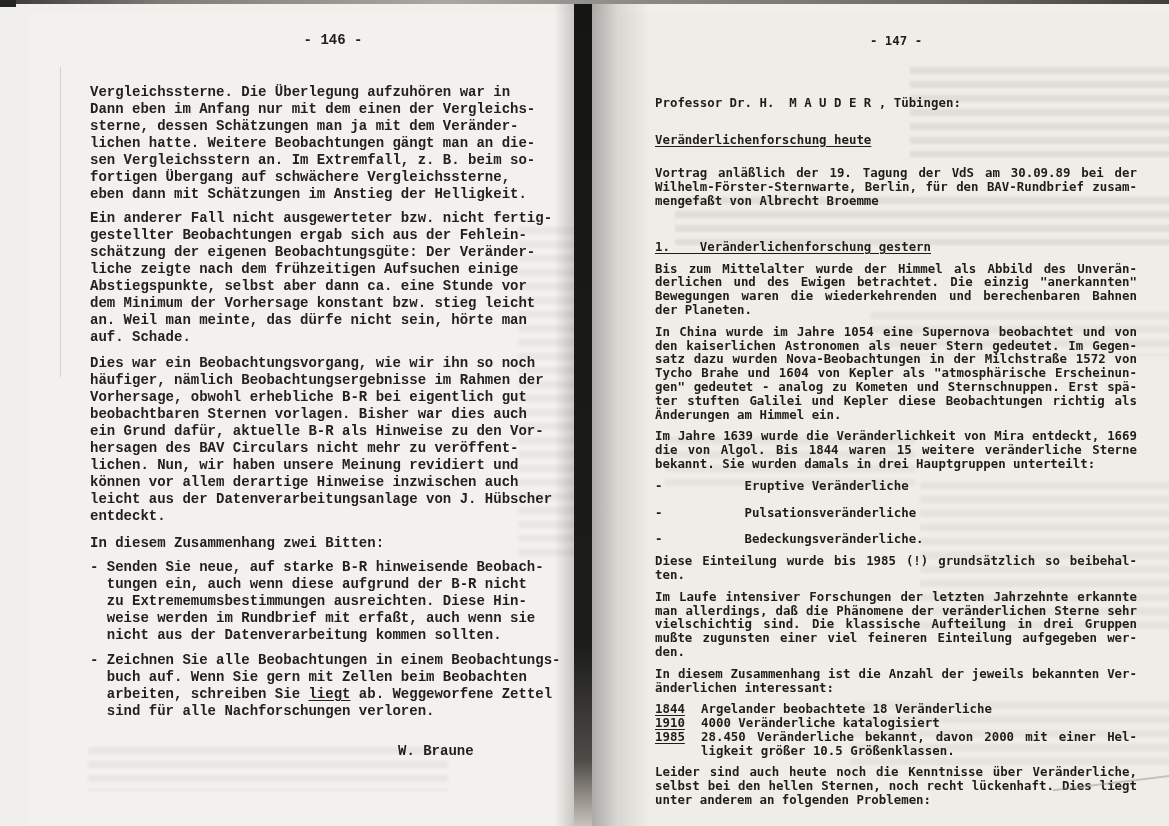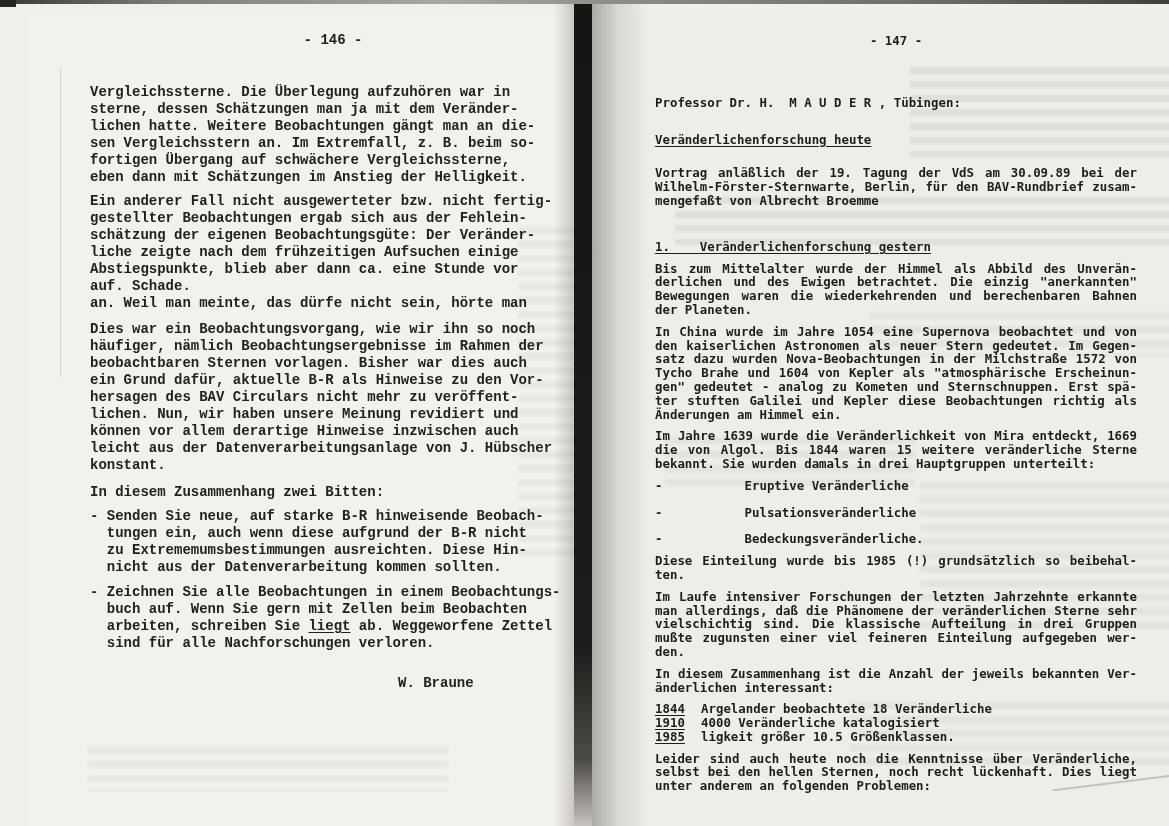--- a/index.html
+++ b/index.html
@@ -71,57 +71,61 @@
 
   <div id="left-page" class="page lp">
     <div class="fold-line"></div>
     <div class="ghost light" style="left:60px;top:735px;width:360px;height:44px;"></div>
     <div class="ghost light" style="left:490px;top:215px;width:70px;height:330px;"></div>
     <div class="lp-content">
       <div class="pagenum">- 146 -</div>
 
       <div class="para para-first jtext">
           <div class="line">Vergleichssterne. Die Überlegung aufzuhören war in</div>
+          <div class="line">Dann eben im Anfang nur mit dem einen der Vergleichs-</div>
           <div class="line">sterne, dessen Schätzungen man ja mit dem Veränder-</div>
           <div class="line">lichen hatte. Weitere Beobachtungen gängt man an die-</div>
           <div class="line">sen Vergleichsstern an. Im Extremfall, z. B. beim so-</div>
           <div class="line">fortigen Übergang auf schwächere Vergleichssterne,</div>
           <div class="line">eben dann mit Schätzungen im Anstieg der Helligkeit.</div>
         </div>
 
       <div class="para">
           <div class="line">Ein anderer Fall nicht ausgewerteter bzw. nicht fertig-</div>
           <div class="line">gestellter Beobachtungen ergab sich aus der Fehlein-</div>
           <div class="line">schätzung der eigenen Beobachtungsgüte: Der Veränder-</div>
           <div class="line">liche zeigte nach dem frühzeitigen Aufsuchen einige</div>
-          <div class="line">Abstiegspunkte, blieb aber dann ca. eine Stunde vor</div>
+          <div class="line">Abstiegspunkte, selbst aber dann ca. eine Stunde vor</div>
+          <div class="line">dem Minimum der Vorhersage konstant bzw. stieg leicht</div>
+          <div class="line">an. Weil man meinte, das dürfe nicht sein, hörte man</div>
           <div class="line">auf. Schade.</div>
-          <div class="line">an. Weil man meinte, das dürfe nicht sein, hörte man</div>
         </div>
 
       <div class="para" style="margin-top:9px;">
           <div class="line">Dies war ein Beobachtungsvorgang, wie wir ihn so noch</div>
           <div class="line">häufiger, nämlich Beobachtungsergebnisse im Rahmen der</div>
+          <div class="line">Vorhersage, obwohl erhebliche B-R bei eigentlich gut</div>
           <div class="line">beobachtbaren Sternen vorlagen. Bisher war dies auch</div>
           <div class="line">ein Grund dafür, aktuelle B-R als Hinweise zu den Vor-</div>
           <div class="line">hersagen des BAV Circulars nicht mehr zu veröffent-</div>
           <div class="line">lichen. Nun, wir haben unsere Meinung revidiert und</div>
           <div class="line">können vor allem derartige Hinweise inzwischen auch</div>
           <div class="line">leicht aus der Datenverarbeitungsanlage von J. Hübscher</div>
-          <div class="line">konstant.</div>
+          <div class="line">entdeckt.</div>
         </div>
 
       <div class="para" style="margin-top:10px;">
         <div class="line">In diesem Zusammenhang zwei Bitten:</div>
       </div>
 
       <div class="para">
           <div class="line">- Senden Sie neue, auf starke B-R hinweisende Beobach-</div>
           <div class="line">  tungen ein, auch wenn diese aufgrund der B-R nicht</div>
           <div class="line">  zu Extrememumsbestimmungen ausreichten. Diese Hin-</div>
+          <div class="line">  weise werden im Rundbrief mit erfaßt, auch wenn sie</div>
           <div class="line">  nicht aus der Datenverarbeitung kommen sollten.</div>
         </div>
 
       <div class="para" style="margin-top:8px;">
         <div>
             <div class="line">- Zeichnen Sie alle Beobachtungen in einem Beobachtungs-</div>
             <div class="line">  buch auf. Wenn Sie gern mit Zellen beim Beobachten</div>
           </div>
         <div class="line"><span>  arbeiten, schreiben Sie </span><span class="u">liegt</span><span> ab. Weggeworfene Zettel</span></div>
         <div class="line">  sind für alle Nachforschungen verloren.</div>
@@ -212,20 +216,21 @@
           <span class="year-label">1910</span>
             <span class="year-gap"></span>
           <div class="year-text jpara">
               <div class="line">4000 Veränderliche katalogisiert</div>
             </div>
         </div>
         <div class="year-row">
           <span class="year-label">1985</span>
             <span class="year-gap"></span>
           <div class="year-text jpara">
+            <div class="line">28.450 Veränderliche bekannt, davon 2000 mit einer Hel-</div>
             <div class="line">ligkeit größer 10.5 Größenklassen.</div>
           </div>
         </div>
       </div>
 
       <div class="para jpara">
           <div class="line">Leider sind auch heute noch die Kenntnisse über Veränderliche,</div>
           <div class="line">selbst bei den hellen Sternen, noch recht lückenhaft. Dies liegt</div>
           <div class="line">unter anderem an folgenden Problemen:</div>
         </div>

